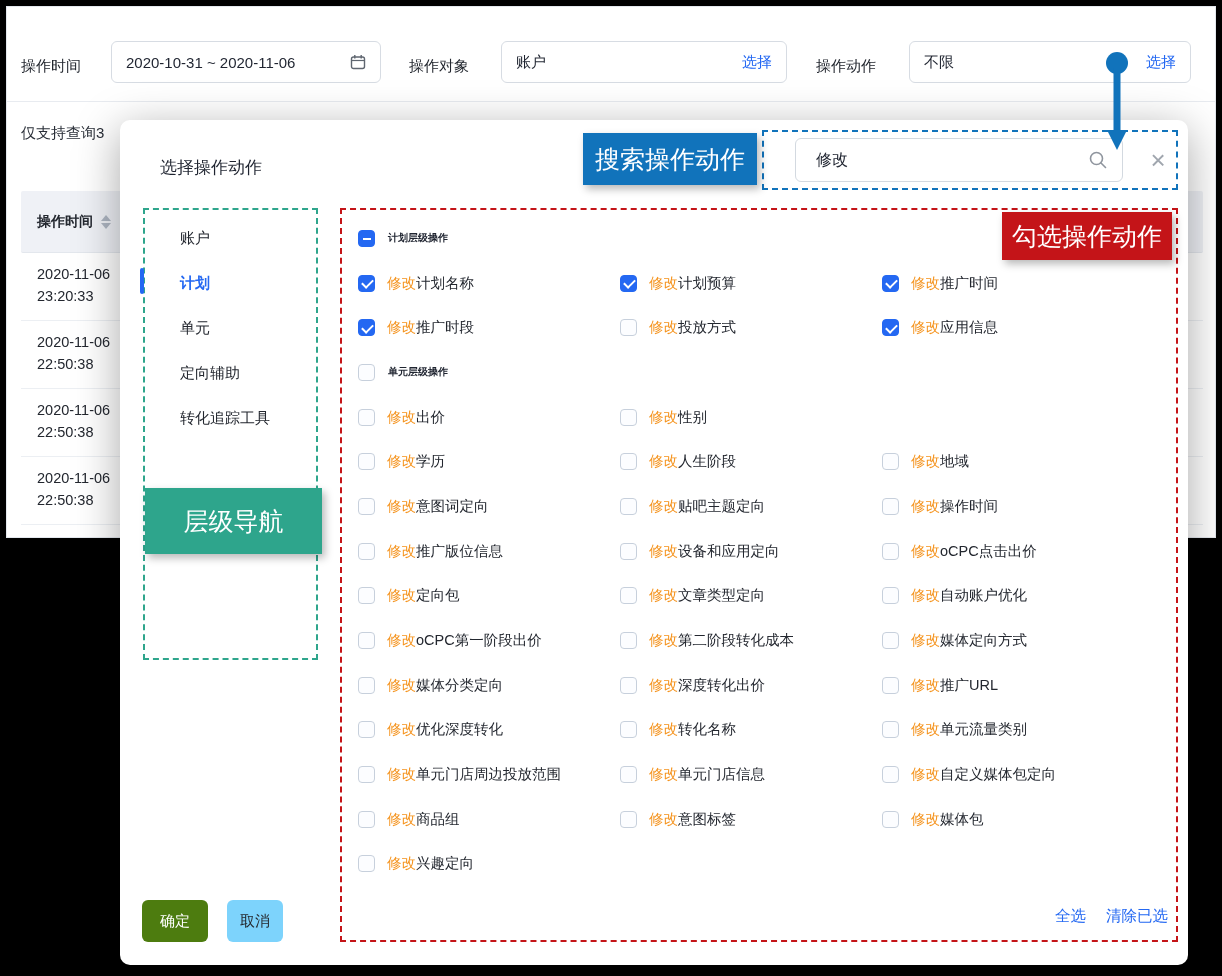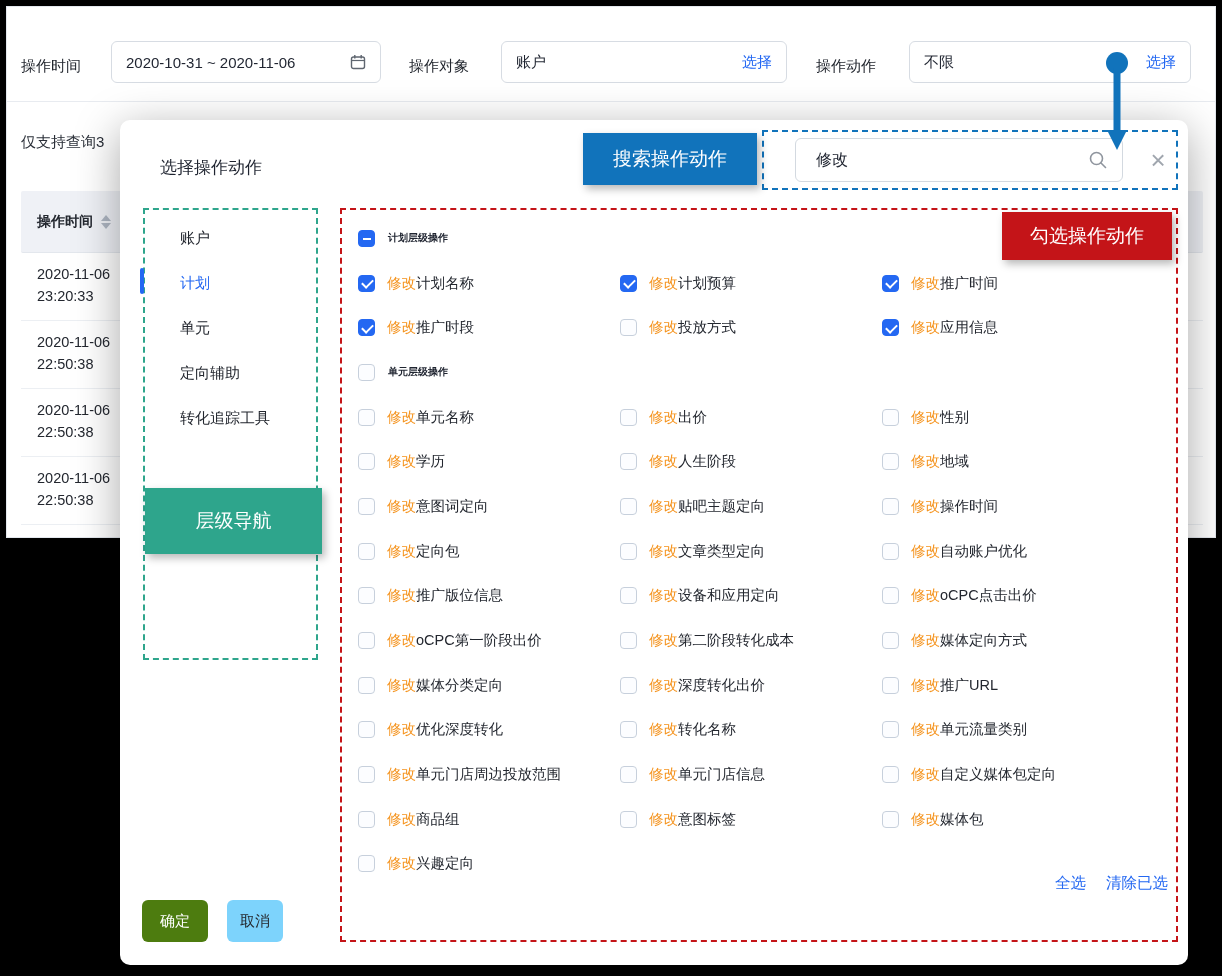--- a/index.html
+++ b/index.html
@@ -17,21 +17,21 @@
   .filter-bar { position:absolute; left:0; top:0; width:100%; height:94px; }
   .f-label { position:absolute; top:50px; font-size:15px; color:#23272F; }
   .f-box {
     position:absolute; top:34px; height:42px; background:#fff;
     border:1px solid #D7DCE3; border-radius:6px;
     display:flex; align-items:center; padding:0 14px; font-size:15px; color:#1F2430;
   }
   .f-box .spacer { flex:1; }
   .link-blue { color:#2468F2; cursor:pointer; font-size:15px; }
   .divider { position:absolute; left:0; top:94px; width:100%; height:1px; background:#E8EBF0; }
-  .note { position:absolute; left:14px; top:126px; font-size:15px; color:#2A2F38; }
+  .note { position:absolute; left:14px; top:117px; font-size:15px; color:#2A2F38; }
   .log-table { position:absolute; left:14px; top:184px; width:1182px; }
   .t-head {
     height:62px; background:#EFF1F6; border-radius:2px;
     display:flex; align-items:center; padding:0 16px;
     font-size:14px; font-weight:700; color:#23272F;
     border-bottom:1px solid #E3E7ED;
   }
   .sort-icon { display:inline-flex; flex-direction:column; margin-left:8px; gap:2px; cursor:pointer; }
   .sort-icon i { width:0; height:0; border-left:5px solid transparent; border-right:5px solid transparent; display:block; }
   .sort-icon .up { border-bottom:6px solid #AEB6C2; }
@@ -55,31 +55,31 @@
     position:absolute; left:675px; top:18px; width:328px; height:44px;
     border:1px solid #D3D9E0; border-radius:6px; background:#fff;
     display:flex; align-items:center; padding:0 14px 0 20px; font-size:16px; color:#1F2430;
   }
   .search-box .spacer { flex:1; }
   
   .dash-blue { position:absolute; left:642px; top:10px; width:416px; height:60px; border:2px dashed var(--c-blue); }
   .dash-teal { position:absolute; left:23px; top:88px; width:175px; height:452px; border:2px dashed var(--c-teal); }
   .dash-red  { position:absolute; left:220px; top:88px; width:838px; height:734px; border:2px dashed var(--c-red); }
   .badge {
-    position:absolute; color:#fff; font-size:19px;
+    position:absolute; color:#fff; font-size:25px;
     display:flex; align-items:center; justify-content:center;
     box-shadow:3px 4px 8px rgba(0,0,0,.28);
   }
   .badge-search { left:463px; top:13px; width:174px; height:52px; background:var(--c-blue); }
   .badge-check  { left:882px; top:92px;  width:170px; height:48px; background:var(--c-red); }
   .badge-nav    { left:25px;  top:368px; width:177px; height:66px; background:var(--c-teal); }
   
   .nav-list { position:absolute; left:23px; top:96px; width:175px; }
   .nav-item { height:45px; display:flex; align-items:center; padding-left:37px; font-size:15px; color:#23272F; cursor:pointer; }
-  .nav-item.active { color:#2468F2; }
+  .nav-item.active { color:#2468F2;font-weight:bold; }
   .active-bar { position:absolute; left:20px; top:148px; width:4px; height:26px; background:#2468F2; border-radius:2px; }
   
   .grid { position:absolute; left:238px; top:96px; width:800px; }
   .g-row { height:44.7px; display:flex; align-items:center; }
   .g-cell { width:262px; display:flex; align-items:center; cursor:pointer; }
   .g-sec { display:flex; align-items:center; font-weight:700; font-size:10px; color:#1F2430; cursor:pointer; }
   .g-sec .cb { margin-right:13px; }
   .cb {
     width:17px; height:17px; border:1px solid #C7D0DC; border-radius:4px;
     background:#FCFDFF; position:relative; flex:0 0 17px;
@@ -93,21 +93,21 @@
   .g-cell .cb { margin-right:12px; }
   .g-txt { font-size:14.5px; color:#23272F; white-space:nowrap; }
   .hl { color:var(--c-orange); font-style:normal; }
   
   .btn {
     position:absolute; top:780px; height:42px; border-radius:6px; border:none;
     font-size:15px; cursor:pointer; font-family:"Liberation Sans",sans-serif;
   }
   .btn-ok { left:22px; width:66px; background:#4d7c0f; color:#fff; }
   .btn-cancel { left:107px; width:56px; background:#7dd3fc; color:#25292F; }
-  .foot-links { position:absolute; left:880px; top:753px; width:168px; display:flex; justify-content:flex-end; gap:20px; font-size:15.5px; }
+  .foot-links { position:absolute; left:880px; top:786px; width:168px; display:flex; justify-content:flex-end; gap:20px; font-size:15.5px; }
   
   .anno-arrow { position:absolute; left:1100px; top:40px; z-index:60; pointer-events:none; }
   :root { --c-blue:#1173BB; --c-red:#C41418; --c-teal:#2EA58C; --c-orange:#F5941F; }
   .icon-svg { display:block; }
 </style>
 </head>
 <body>
 
 <div class="page-card">
   <div class="filter-bar">
@@ -233,24 +233,20 @@
       </div>
       <div class="g-row">
         <div class="g-sec">
           <span class="cb"></span>
           <span>单元层级操作</span>
         </div>
       </div>
       <div class="g-row">
         <div class="g-cell">
           <span class="cb"></span>
-          <span class="g-txt"><em class="hl">修改</em><span>单元名称</span></span>
-        </div>
-        <div class="g-cell">
-          <span class="cb"></span>
           <span class="g-txt"><em class="hl">修改</em><span>出价</span></span>
         </div>
         <div class="g-cell">
           <span class="cb"></span>
           <span class="g-txt"><em class="hl">修改</em><span>性别</span></span>
         </div>
       </div>
       <div class="g-row">
         <div class="g-cell">
           <span class="cb"></span>
@@ -275,43 +271,43 @@
           <span class="g-txt"><em class="hl">修改</em><span>贴吧主题定向</span></span>
         </div>
         <div class="g-cell">
           <span class="cb"></span>
           <span class="g-txt"><em class="hl">修改</em><span>操作时间</span></span>
         </div>
       </div>
       <div class="g-row">
         <div class="g-cell">
           <span class="cb"></span>
+          <span class="g-txt"><em class="hl">修改</em><span>推广版位信息</span></span>
+        </div>
+        <div class="g-cell">
+          <span class="cb"></span>
+          <span class="g-txt"><em class="hl">修改</em><span>设备和应用定向</span></span>
+        </div>
+        <div class="g-cell">
+          <span class="cb"></span>
+          <span class="g-txt"><em class="hl">修改</em><span>oCPC点击出价</span></span>
+        </div>
+      </div>
+      <div class="g-row">
+        <div class="g-cell">
+          <span class="cb"></span>
           <span class="g-txt"><em class="hl">修改</em><span>定向包</span></span>
         </div>
         <div class="g-cell">
           <span class="cb"></span>
           <span class="g-txt"><em class="hl">修改</em><span>文章类型定向</span></span>
         </div>
         <div class="g-cell">
           <span class="cb"></span>
           <span class="g-txt"><em class="hl">修改</em><span>自动账户优化</span></span>
-        </div>
-      </div>
-      <div class="g-row">
-        <div class="g-cell">
-          <span class="cb"></span>
-          <span class="g-txt"><em class="hl">修改</em><span>推广版位信息</span></span>
-        </div>
-        <div class="g-cell">
-          <span class="cb"></span>
-          <span class="g-txt"><em class="hl">修改</em><span>设备和应用定向</span></span>
-        </div>
-        <div class="g-cell">
-          <span class="cb"></span>
-          <span class="g-txt"><em class="hl">修改</em><span>oCPC点击出价</span></span>
         </div>
       </div>
       <div class="g-row">
         <div class="g-cell">
           <span class="cb"></span>
           <span class="g-txt"><em class="hl">修改</em><span>oCPC第一阶段出价</span></span>
         </div>
         <div class="g-cell">
           <span class="cb"></span>
           <span class="g-txt"><em class="hl">修改</em><span>第二阶段转化成本</span></span>

